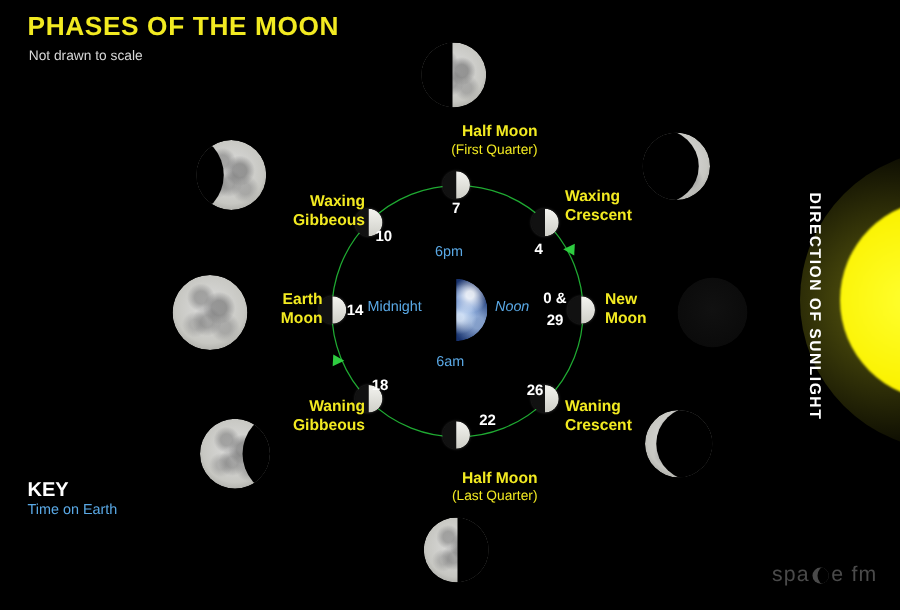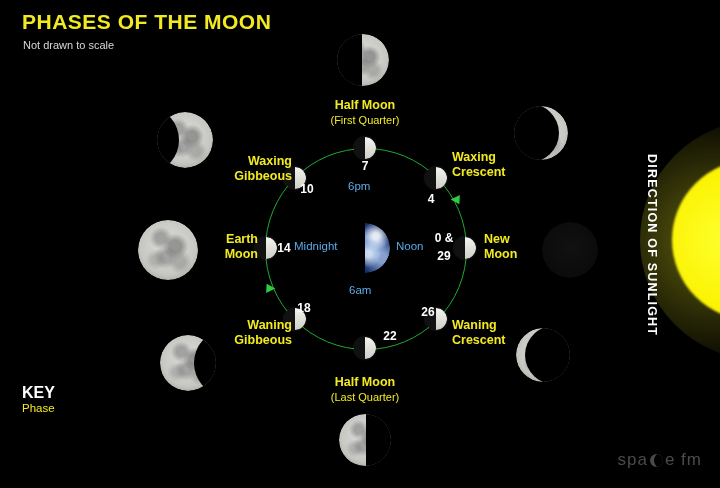--- a/index.html
+++ b/index.html
@@ -44,21 +44,21 @@
           box-shadow:0 0 2px rgba(255,255,255,.25);}
   .marker .half{position:absolute;top:0;width:11px;height:22px;
           background:linear-gradient(180deg,#f4f4f0,#cfcfc8);}
   .marker .half.right{right:0;border-radius:0 11px 11px 0;}
   .marker .dark{position:absolute;top:0;width:11px;height:22px;background:#111;}
   .marker .dark.left{left:0;border-radius:11px 0 0 11px;}
 
   .daynum{position:absolute;color:#ffffff;font-size:12px;font-weight:bold;white-space:nowrap;text-align:center;line-height:14px;}
 
   
-  .phase-label{position:absolute;color:#f2ea21;font-size:12.5px;font-weight:bold;text-align:center;line-height:15px;white-space:nowrap;}
+  .phase-label{position:absolute;color:#f2ea21;font-size:12.5px;font-weight:bold;text-align:right;line-height:15px;white-space:nowrap;}
   .phase-label .sub{font-weight:normal;font-size:11px;}
 
   
   .photo{position:absolute;border-radius:50%;overflow:hidden;background:#000;}
   .photo .disc{position:absolute;inset:0;border-radius:50%;
     background:
       radial-gradient(circle at 38% 30%,rgba(120,120,120,.55) 0 9%,rgba(0,0,0,0) 20%),
       radial-gradient(circle at 62% 44%,rgba(105,105,105,.6) 0 12%,rgba(0,0,0,0) 26%),
       radial-gradient(circle at 46% 62%,rgba(115,115,115,.5) 0 10%,rgba(0,0,0,0) 24%),
       radial-gradient(circle at 70% 70%,rgba(125,125,125,.45) 0 8%,rgba(0,0,0,0) 20%),
@@ -102,23 +102,23 @@
     <polygon points="274,292 269,284 264,293" fill="#2ecc40" transform="rotate(215 269,289)"></polygon>
     <polygon points="367,349 362,341 357,350" fill="#2ecc40" transform="rotate(125 362,345)"></polygon>
   </svg>
 
   <div id="earth">
     <div class="shade"></div>
     <div class="lit">
         <div class="globe"></div>
       </div>
   </div>
-  <div class="tlabel" style="left:348px;top:180px;">6pm</div>
+  <div class="tlabel" style="left:348px;top:196px;">6pm</div>
   <div class="tlabel" style="left:294px;top:240px;">Midnight</div>
-  <div class="tlabel" style="left:396px;top:240px;">Noon</div>
+  <div class="tlabel" style="left:396px;top:240px;font-style:italic;">Noon</div>
   <div class="tlabel" style="left:349px;top:284px;">6am</div>
 
   <div class="marker" style="left:354px;top:137px;">
     <div class="dark left"></div>
       <div class="half right"></div>
     </div>
   <div class="marker" style="left:425px;top:167px;">
     <div class="dark left"></div>
       <div class="half right"></div>
     </div>
@@ -230,21 +230,21 @@
     <div class="disc"></div>
     </div>
 
   <div class="photo" style="left:157px;top:112px;width:56px;height:56px;">
     <div class="disc"></div>
     <div class="cres" style="left:-60%;top:-6%;width:100%;height:112%;"></div>
     </div>
 
   <div id="key">
     <div class="k-title">KEY</div>
-    <div class="k-phase">Phase</div>
+    <div class="k-time">Time on Earth</div>
   </div>
 
   <div id="logo">
     <span>spa</span>
     <span class="moonglyph"></span>
     <span>e fm</span>
   </div>
 
 </div>
 

